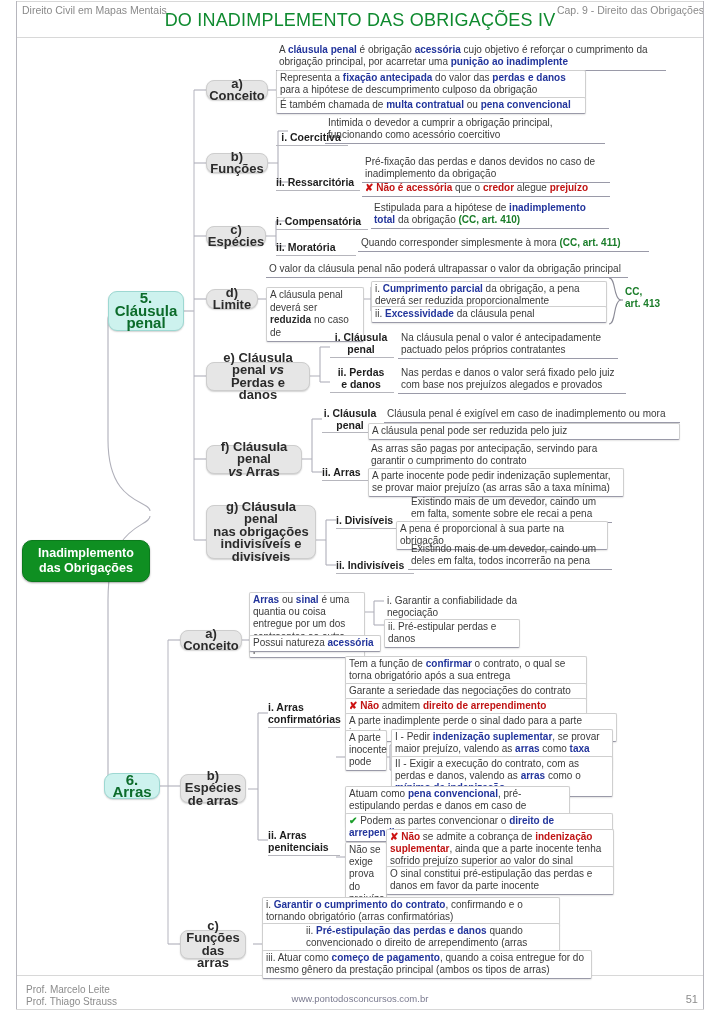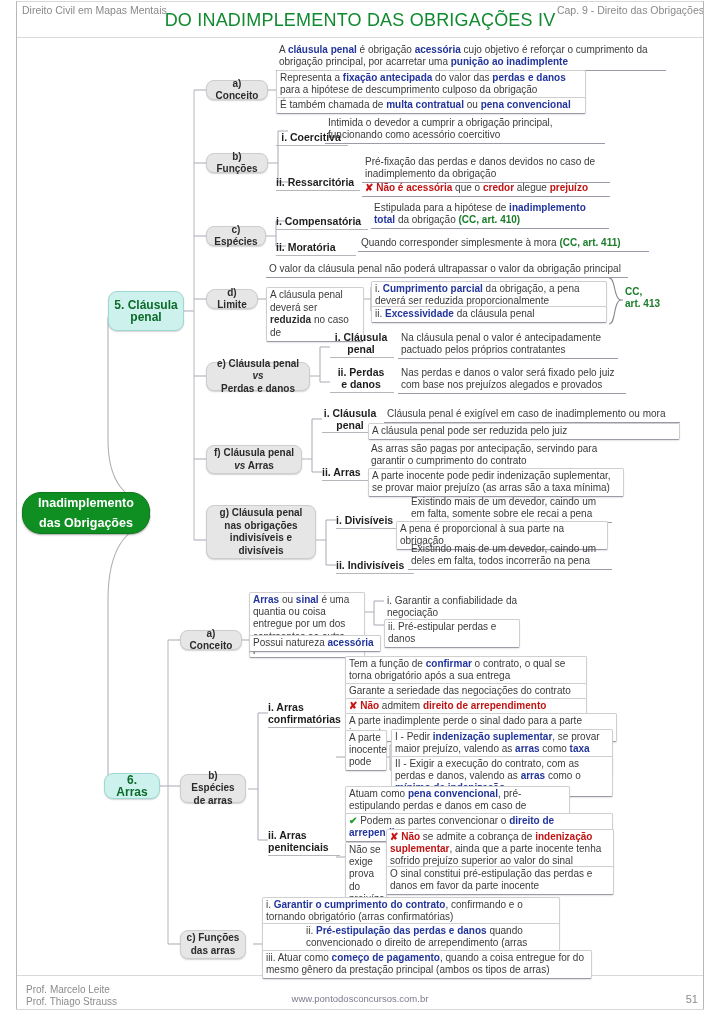--- a/index.html
+++ b/index.html
@@ -25,42 +25,43 @@
 
   
   .foot-left { position:absolute; left:26px; top:984px; font-size:10px; color:#8c8c8c; line-height:12px; }
   .foot-mid  { position:absolute; left:0; top:993px; width:720px; text-align:center; font-size:9.5px; color:#7a7a8f; }
   .foot-right{ position:absolute; right:22px; top:993px; font-size:11px; color:#8c8c8c; }
 
   
   .node {
     position:absolute;
     border-radius:9px;
-    font-size:10px;
+    font-size:13px;
     line-height:12.5px;
     font-weight:bold;
     text-align:center;
     display:flex; align-items:center; justify-content:center;
     padding:2px 5px;
   }
   .root {
     background:#0f8f22;
     color:#ffffff;
     border:1px solid #0b7a1c;
     box-shadow:0 1px 2px rgba(0,0,0,.35);
     font-size:12.5px;
-    line-height:20px;
-    border-radius:19px;
+    line-height:15px;
+    border-radius:10px;
+    margin-top:48px;
   }
   .lvl1 {
     background:#cdf2ee;
     color:#0c6b2a;
     border:1px solid #9dd8d2;
     box-shadow:0 1px 1.5px rgba(0,0,0,.18);
-    font-size:12px;
+    font-size:15px;
   }
   .lvl2 {
     background:#e6e6e6;
     color:#2b2b2b;
     border:1px solid #cdcdcd;
     box-shadow:0 1px 1.5px rgba(0,0,0,.18);
     border-radius:8px;
   }
   .lvl3 {
     color:#1d1d1d;

